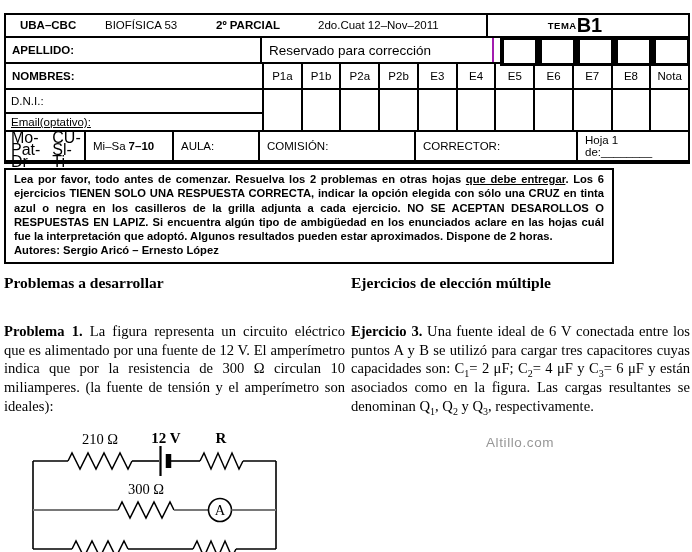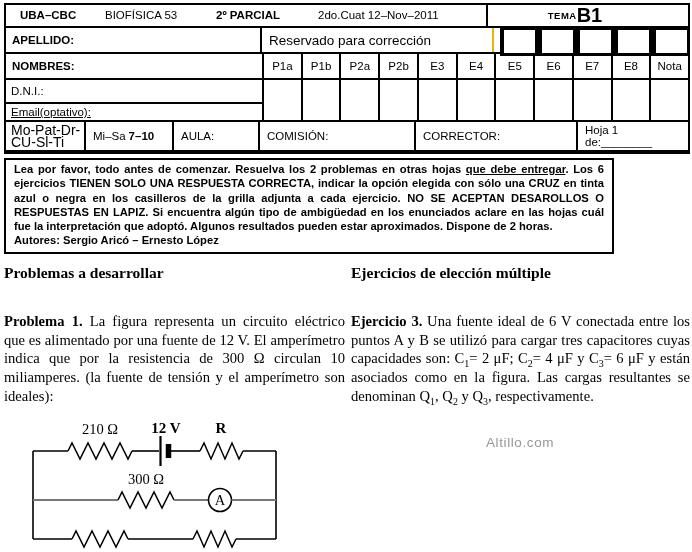--- a/index.html
+++ b/index.html
@@ -3,21 +3,21 @@
 <meta charset="utf-8">
 <style>
   * { box-sizing: border-box; margin: 0; padding: 0; }
   html,body { background:#fff; }
   .page {
     position: relative;
     width: 692px; height: 552px;
     background: #fff;
     color: #000;
     font-family: "Liberation Sans", sans-serif;
-    padding: 3px 2px 0 4px;
+    padding: 13px 2px 0 4px;
     overflow: hidden;
   }
 
   
   .extable { position: relative; width: 686px; border: 2px solid #000; background:#fff; }
   .row { display: flex; border-bottom: 2px solid #000; }
   .row:last-child { border-bottom: none; }
   .cell { display: flex; align-items: center; }
 
   .r1 { height: 23px; }
@@ -26,35 +26,35 @@
   .org   { left: 14px;  font-weight: bold; }
   .course{ left: 99px; }
   .exam  { left: 210px; font-weight: bold; }
   .date  { left: 312px; }
   .temacell { width: 202px; border-left: 2px solid #000; justify-content: center; gap: 0; padding-right: 26px; }
   .tema-label { font-size: 9.5px; font-weight: bold; letter-spacing: .5px; }
   .tema-value { font-size: 20px; font-weight: bold; }
 
   .r2 { height: 26px; }
   .apellido  { width: 256px; border-right: 2px solid #000; font-weight: bold; font-size: 11.5px; padding-left: 6px; }
-  .reservado { width: 232px; border-right: 2px solid #eab308; font-size: 13.5px; padding-left: 7px; }
+  .reservado { width: 232px; border-right: 2px solid #a21caf; font-size: 13.5px; padding-left: 7px; }
   .r2rest { flex: 1; }
 
   .r3 { height: 26px; }
   .nombres { width: 256px; font-weight: bold; font-size: 11.5px; padding-left: 6px; }
   .sc { flex: 1; border-left: 2px solid #000; justify-content: center; font-size: 11.5px; }
 
   .r45 { height: 42px; }
   .lstack { width: 256px; display: flex; flex-direction: column; }
   .dni   { height: 24px; border-bottom: 2px solid #000; font-size: 11.5px; padding-left: 5px; display:flex; align-items:center; }
   .email { flex: 1; font-size: 11.5px; padding-left: 5px; display:flex; align-items:center;text-decoration:underline; }
   .sce { flex: 1; border-left: 2px solid #000; }
 
   .r6 { height: 30px; }
-  .days { width: 80px; border-right: 2px solid #000; font-size: 14px; line-height: 12px; padding-left: 5px; display:flex; flex-direction:column; justify-content:center; }
+  .days { width: 80px; border-right: 2px solid #000; font-size: 16px; line-height: 12px; padding-left: 5px; display:flex; flex-direction:row; justify-content:center; }
   .shift { width: 88px; border-right: 2px solid #000; font-size: 11.5px; padding-left: 7px; }
   .shift b { margin-left: 3px; }
   .aula      { width: 86px;  border-right: 2px solid #000; font-size: 11.5px; padding-left: 7px; }
   .comision  { width: 156px; border-right: 2px solid #000; font-size: 11.5px; padding-left: 7px; }
   .corrector { width: 162px; border-right: 2px solid #000; font-size: 11.5px; padding-left: 7px; }
   .hoja      { flex: 1; font-size: 11.5px; padding-left: 7px; }
 
   .cboxes { position: absolute; top: 21px; left: 494px; width: 190px; height: 30px;
             background: #000; display: flex; gap: 7px; padding: 3.5px; }
   .cbox { flex: 1; background: #fff; }

